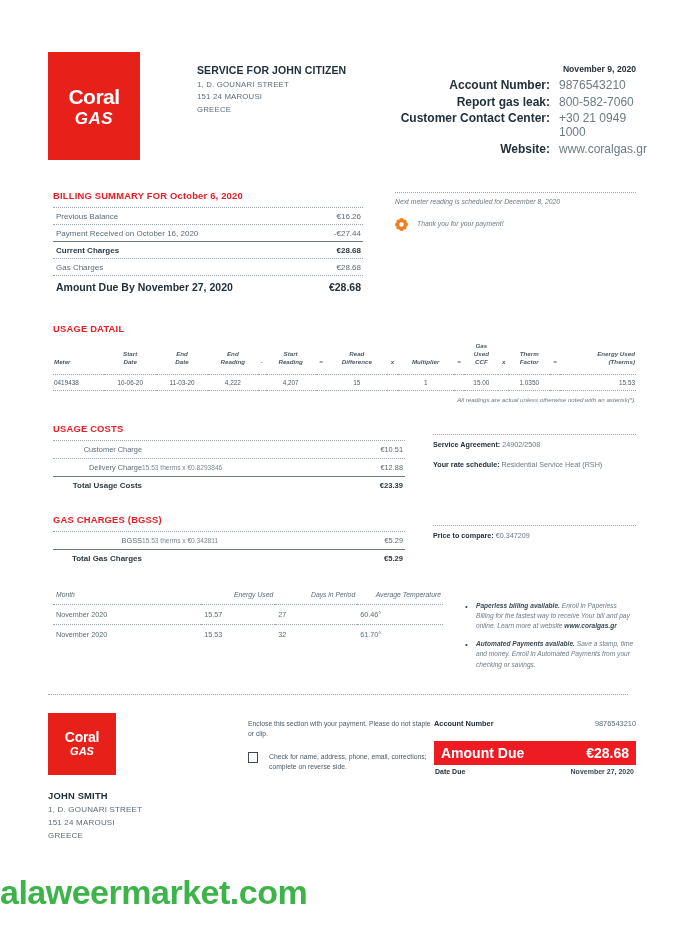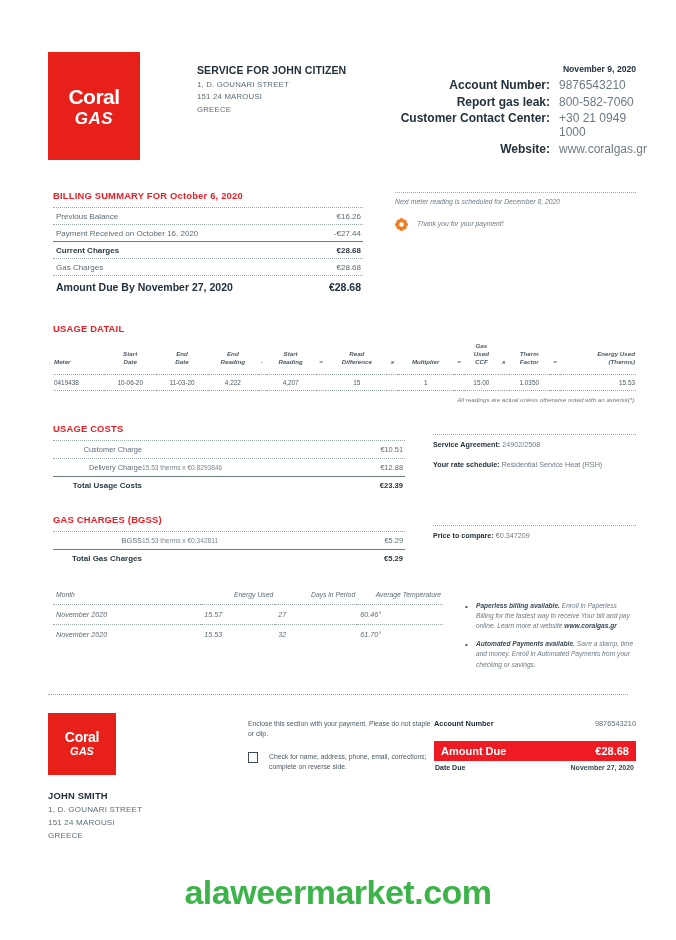--- a/index.html
+++ b/index.html
@@ -97,21 +97,21 @@
 
   
   .hist-wrap { display: flex; margin-top: 22px; }
   .hist-left { width: 390px; }
   table.hist { width: 100%; border-collapse: collapse; }
   table.hist th { font-size: 6.8px; font-style: italic; font-weight: normal; color: #5b6b77;
     padding: 2px 2px 6px 3px; }
   table.hist th.l { text-align: left; }
   table.hist th.r { text-align: right; }
   table.hist td { font-size: 7.2px; color: #5b6b77; padding: 5px 2px 5px 3px;
-    border-top: 1px dotted #9aa7b0; font-style: italic; }
+    border-top: 1px dotted #9aa7b0; }
   table.hist td.l { text-align: left; }
   table.hist td.r { text-align: left; }
   .hist-right { flex: 1; margin-left: 22px; padding-top: 12px; }
   .bullet-item { display: flex; font-size: 6.6px; font-style: italic; color: #6b7a85;
     line-height: 1.55; margin-bottom: 8px; }
   .bullet-dot { flex: none; width: 11px; font-size: 8px; color: #3b4a54; font-style: normal; }
   .b-strong { font-weight: bold; font-style: italic; color: #3b4a54; }
 
   .tear { border-top: 1px dotted #9aa7b0; margin: 16px 48px 0 48px; }
 
@@ -129,28 +129,28 @@
   .stub-mid { width: 186px; padding-top: 6px; }
   .stub-note { font-size: 6.8px; color: #4b5a65; line-height: 1.5; }
   .stub-check-row { display: flex; margin-top: 13px; }
   .checkbox { width: 10px; height: 11px; border: 1.2px solid #3b4a54; flex: none; margin-right: 11px; }
   .stub-right { flex: 1; padding-top: 6px; }
   .sr-row { display: flex; justify-content: space-between; font-size: 7.4px; }
   .sr-label { font-weight: bold; color: #23313c; }
   .sr-value { color: #5b6b77; }
   .amt-due-bar {
     background: #ee1b23; color: #ffffff; display: flex; justify-content: space-between;
-    font-weight: bold; font-size: 11px; padding: 4px 7px; margin-top: 13px; text-align: right;
+    font-weight: bold; font-size: 14px; padding: 4px 7px; margin-top: 13px; text-align: right;
   }
   .due-row { display: flex; justify-content: space-between; font-size: 7px; padding: 3px 2px 0 1px; }
   .due-label { font-weight: bold; color: #23313c; }
   .due-value { color: #3b4a54; font-weight: bold; }
 
   .watermark {
-    position: absolute; left: 0; right: 0; bottom: 28px; text-align: center;
+    position: absolute; left: 0; right: 0; bottom: 28px; text-align: left;
     color: #3cb44a; font-size: 34px; font-weight: bold; letter-spacing: -0.5px;
   }
 </style>
 </head>
 <body>
 
 <div class="page">
 
   <div class="header">
     <div class="logo-box">

